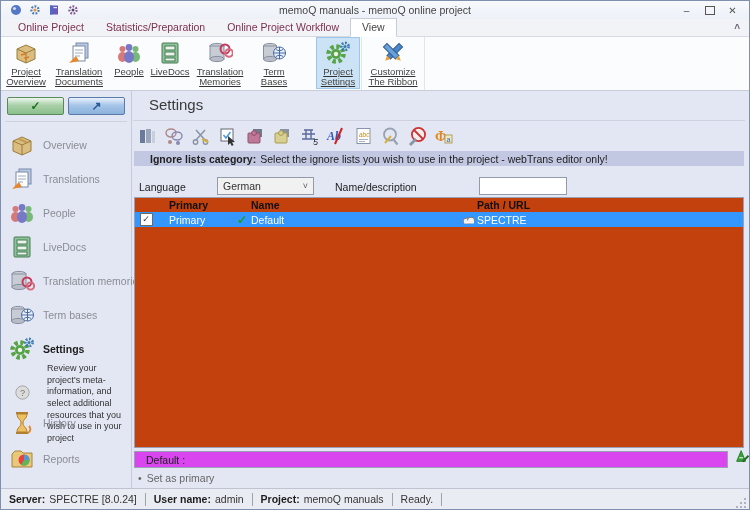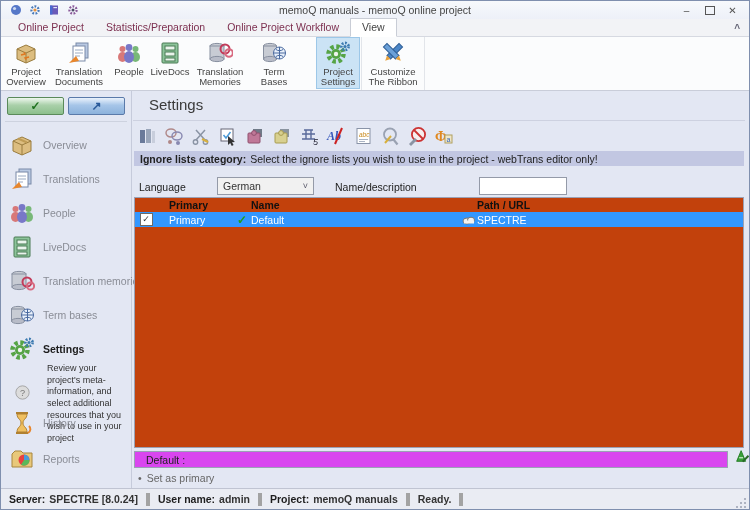--- a/index.html
+++ b/index.html
@@ -17,21 +17,21 @@
 
   
   .tabrow{position:absolute;top:18px;left:0;right:0;height:18px;background:#f2f3f6;border-bottom:1px solid #d6d9e1;
     display:flex;align-items:flex-end;padding-left:6px;box-sizing:border-box;}
   .tab{padding:2px 11px 3px;color:#7d3050;font-size:10.5px;}
   .tab.active{background:#fff;border:1px solid #c9cdd6;border-bottom:1px solid #fff;color:#444;margin-bottom:-1px;}
   .collapse{position:absolute;right:9px;top:4px;color:#667;font-size:10px;font-weight:bold;}
 
   
   .ribbon{position:absolute;top:36px;left:0;right:0;height:54px;background:#fbfcfd;border-bottom:1px solid #c9cdd9;
-    display:flex;align-items:stretch;padding-left:2px;box-sizing:border-box;}
+    display:flex;align-items:stretch;padding-left:2px;box-sizing:border-box;text-decoration:underline;}
   .rgroup{display:flex;flex-direction:column;border-right:1px solid #e2e5ea;padding:0 1px;}
   .rbtns{display:flex;flex:1;}
   .rbtn{display:flex;flex-direction:column;align-items:center;justify-content:flex-start;padding:2px 2px 0;
     text-align:center;font-size:9.5px;line-height:1.1;color:#444;border:1px solid transparent;box-sizing:border-box;}
   .rbtn svg{margin-bottom:1px;flex:none;}
   .rbtn.selected{background:#cbe3f5;border-color:#9cc7e8;margin-left:16px;}
   .rgrouplabel{text-align:center;font-size:9.5px;color:#8a8f99;padding:0 6px 2px;}
 
   
   .main{position:absolute;top:90px;left:0;right:0;bottom:21px;background:#e3e7f3;}
@@ -49,21 +49,21 @@
   .sdesc{position:absolute;left:46px;width:84px;font-size:9px;color:#333;line-height:1.3;}
   .shelp{position:absolute;left:14px;}
 
   
   .content{position:absolute;left:132px;top:0;right:0;bottom:0;}
   .heading{position:absolute;left:16px;top:5px;font-size:15px;color:#3a3a3a;}
   .hdivider{position:absolute;top:29px;left:0;right:4px;border-top:1px solid #cdd1e0;}
   .caticons{position:absolute;top:34px;left:3px;display:flex;gap:5px;}
   .caticon{width:22px;height:22px;display:flex;align-items:center;justify-content:center;}
   .banner{position:absolute;top:60px;left:1px;right:5px;height:15px;background:#c2c7e2;display:flex;
-    align-items:center;padding-left:6px;font-size:10.5px;color:#222;box-sizing:border-box;}
+    align-items:center;padding-left:16px;font-size:10.5px;color:#222;box-sizing:border-box;}
   .banner b{margin-right:4px;white-space:nowrap;}
   .banner span{white-space:nowrap;}
   .filter{position:absolute;top:86px;left:0;right:0;height:20px;}
   .flabel{position:absolute;top:4px;font-size:10.5px;color:#222;}
   .dropdown{position:absolute;left:84px;top:0;width:97px;height:18px;background:#f1f1f1;border:1px solid #949aa8;
     display:flex;align-items:center;padding:0 5px;box-sizing:border-box;font-size:10.5px;}
   .dropdown .chev{margin-left:auto;color:#556;font-size:9px;}
   .tinput{position:absolute;left:346px;top:0;width:88px;height:18px;border:1px solid #949aa8;background:#fff;
     box-sizing:border-box;font:inherit;font-size:10.5px;padding:0 3px;}
   .table{position:absolute;left:1px;top:106px;right:5px;height:251px;background:#c2410c;border:1px solid #9ba1b5;box-sizing:border-box;}
@@ -80,21 +80,21 @@
     justify-content:center;font-size:9px;color:#333;line-height:1;}
   .greencheck{color:#1f9d1f;font-weight:bold;font-size:12px;}
   .editor{position:absolute;left:1px;top:360px;width:594px;height:17px;background:#d946ef;border:1px solid #9ba1b5;
     display:flex;align-items:center;padding-left:11px;font-size:10.5px;box-sizing:border-box;color:#222;}
   .editicon{position:absolute;left:601px;top:357px;}
   .linkrow{position:absolute;left:5px;top:381px;color:#666;font-size:10.5px;display:flex;gap:5px;align-items:center;}
 
   
   .statusbar{position:absolute;left:0;right:0;bottom:0;height:21px;background:#eaecf3;border-top:1px solid #c0c4d2;
     display:flex;align-items:center;font-size:10.5px;box-sizing:border-box;}
-  .sseg{padding:0 8px;border-right:4px solid #a3a3a3;height:13px;display:flex;align-items:center;gap:4px;white-space:nowrap;font-weight:bold;}
+  .sseg{padding:0 8px;border-right:1px solid #a3a3a3;height:13px;display:flex;align-items:center;gap:4px;white-space:nowrap;}
   .sseg b{color:#1d1d1d;}
   .grip{margin-left:auto;margin-right:2px;align-self:flex-end;}
 </style>
 </head>
 <body>
 
 <div class="window">
 
   <div class="titlebar">
     <div class="qat">

